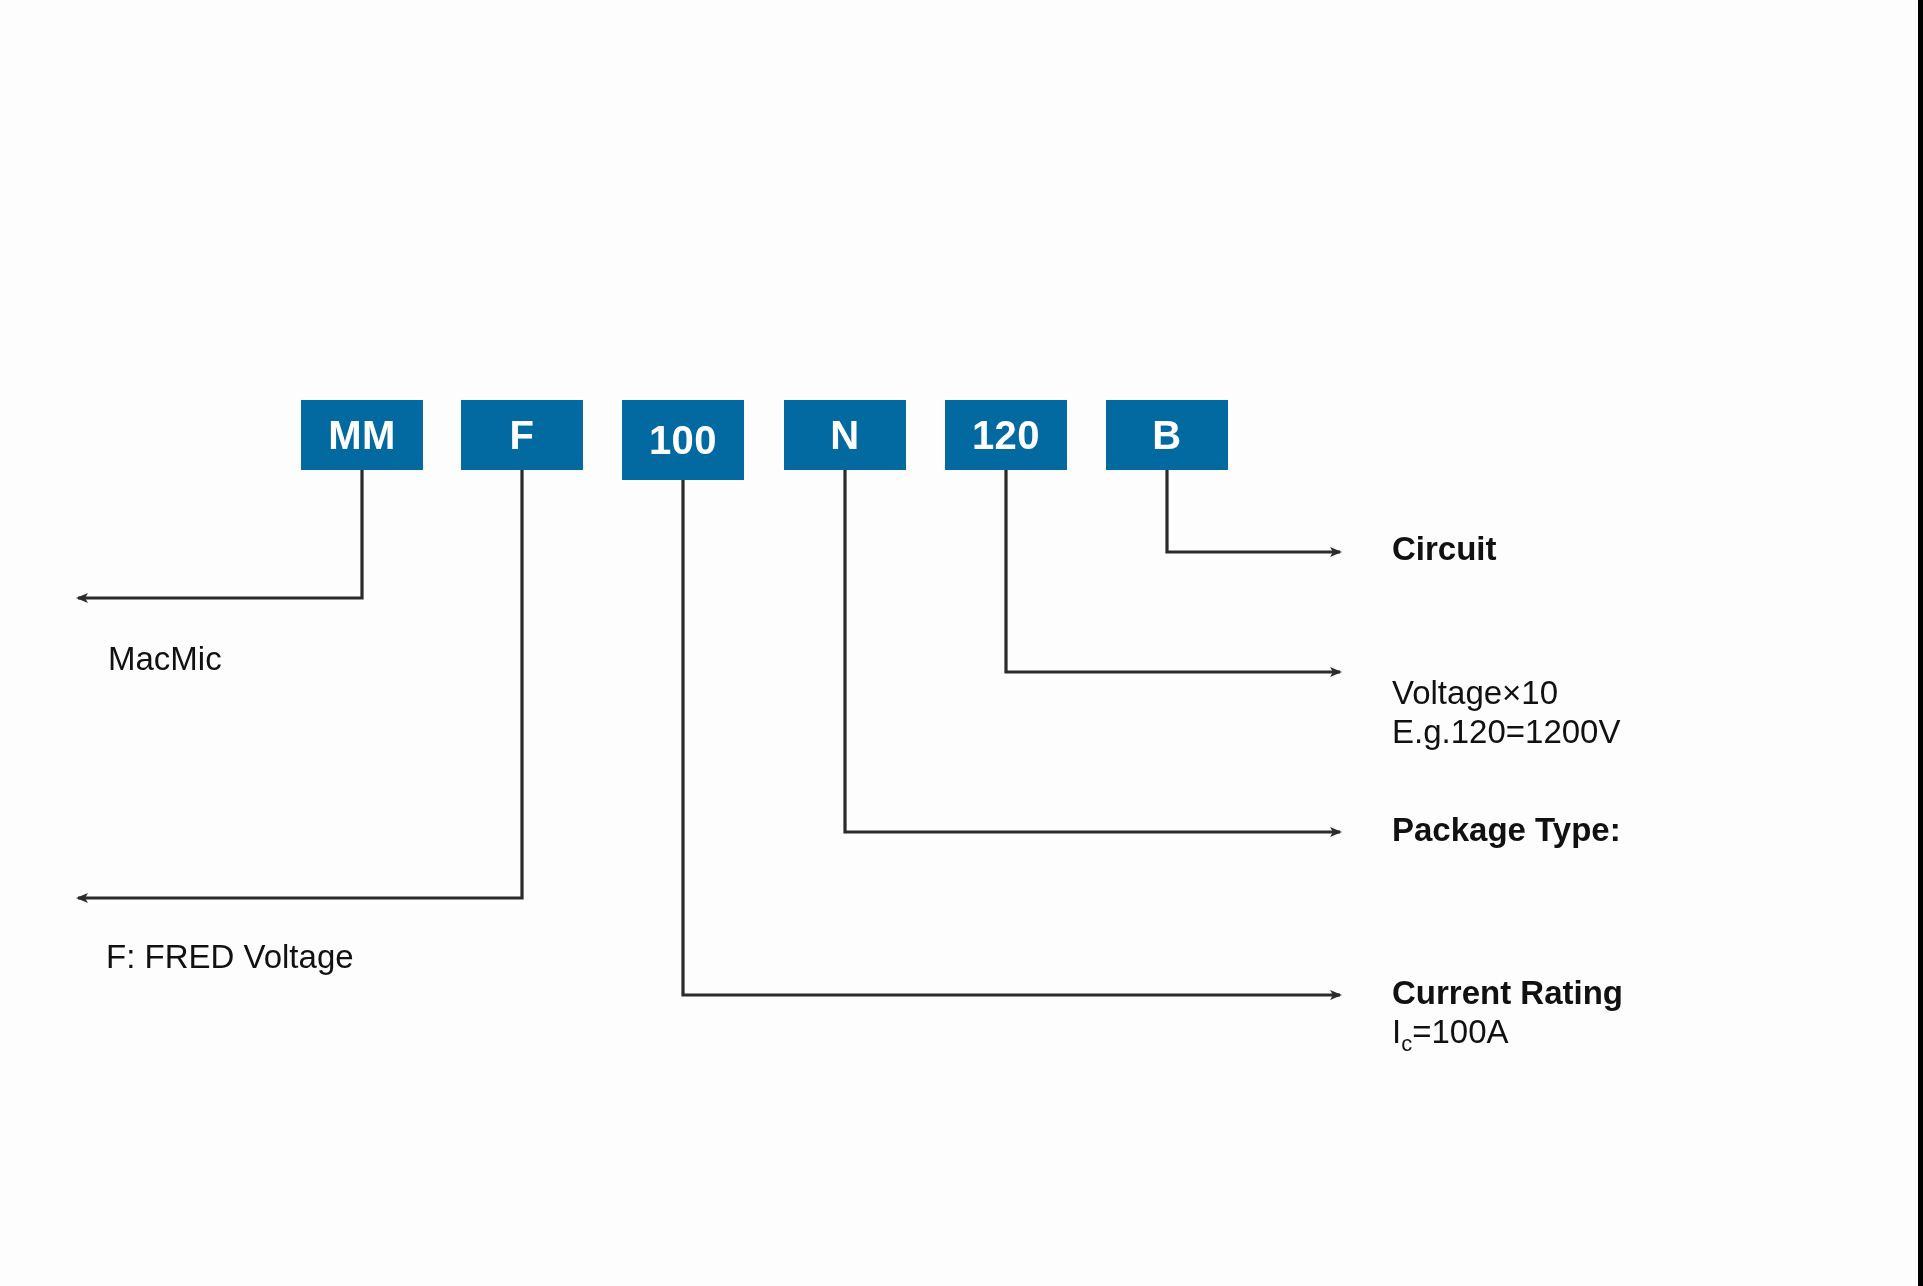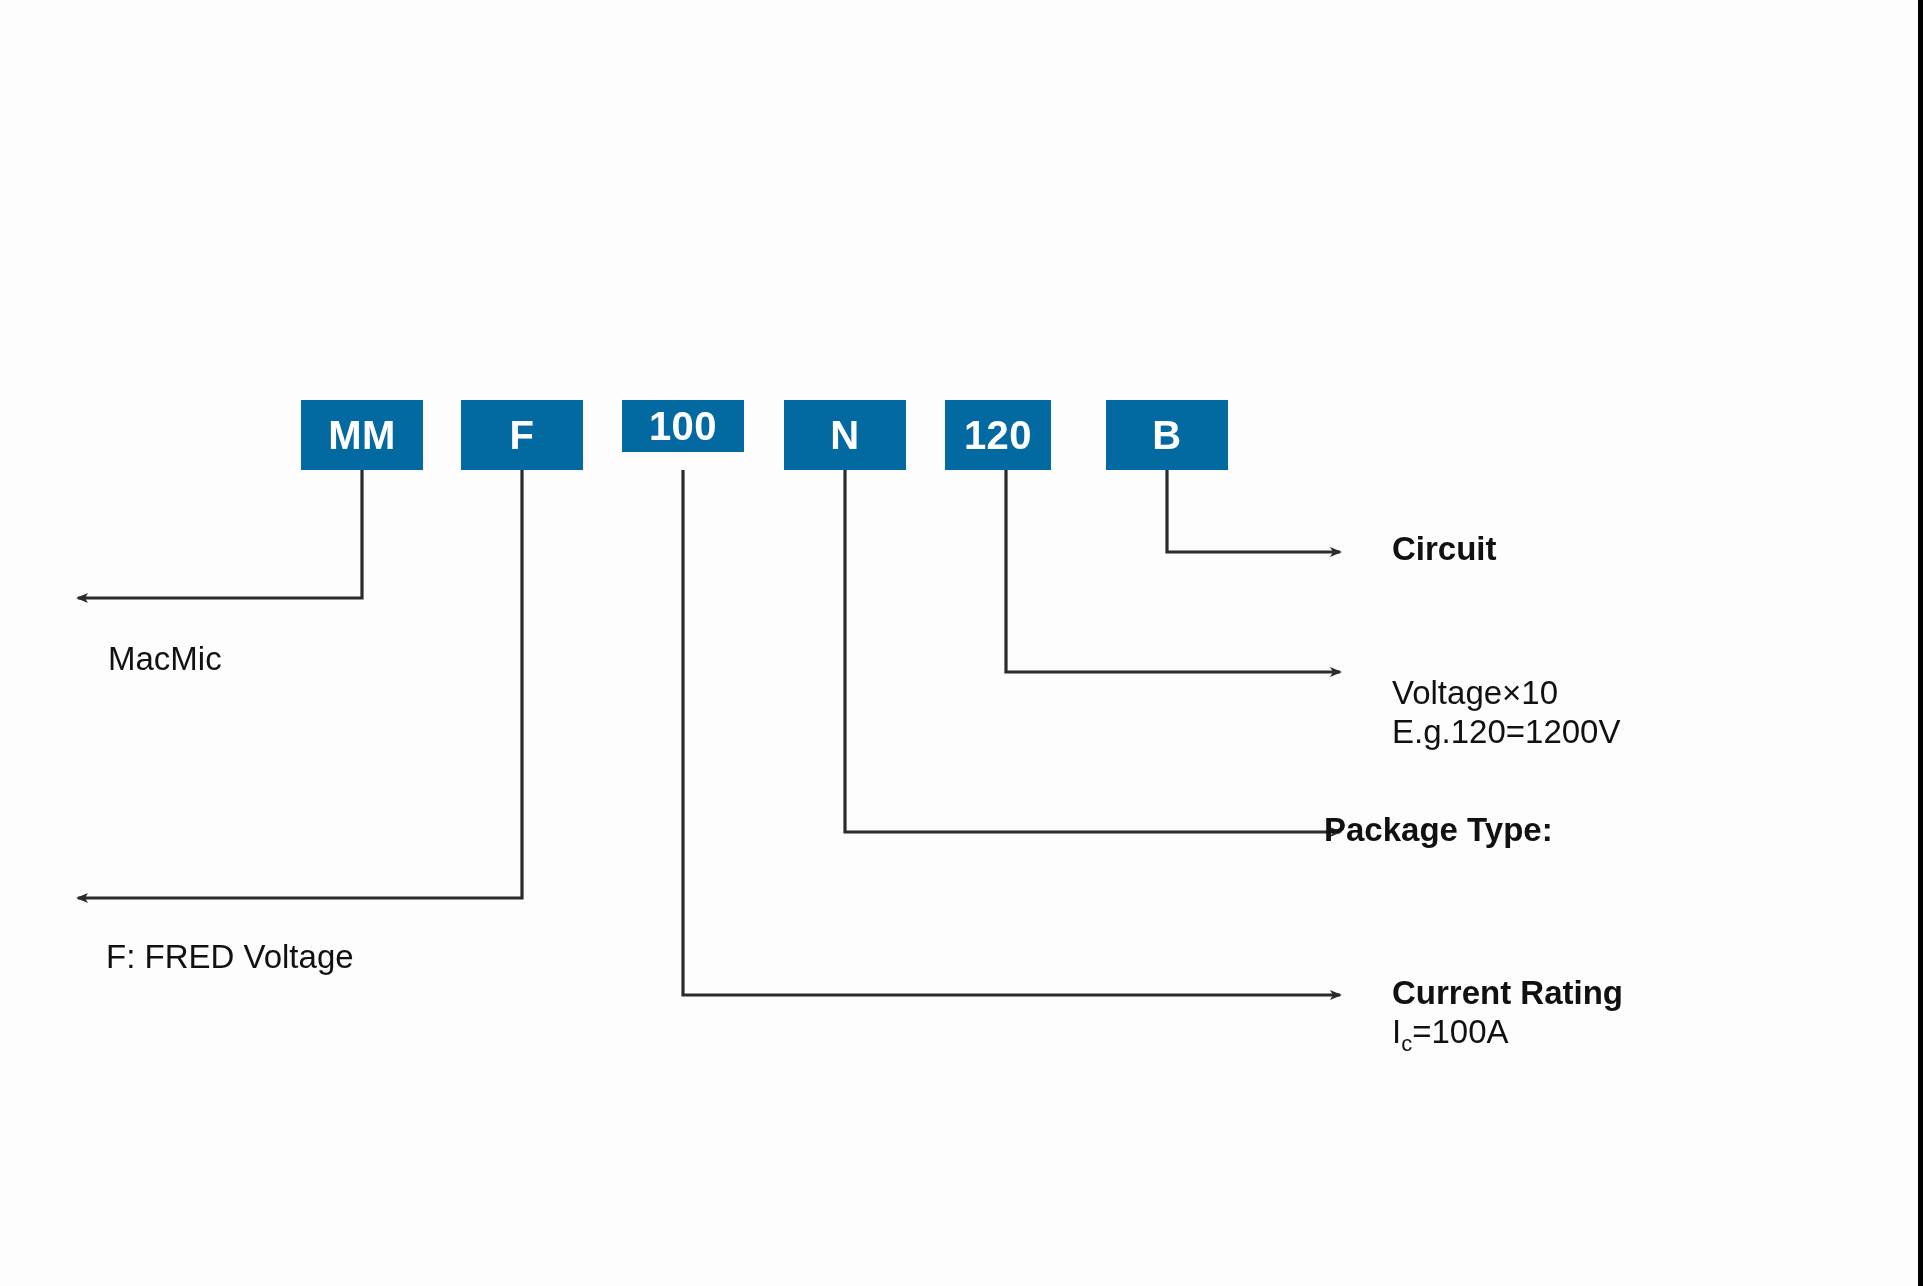--- a/index.html
+++ b/index.html
@@ -112,50 +112,50 @@
   </svg>
 
   <div class="code-box" style="left:301px; top:400px; width:122px; height:70px;">
     <span class="code-box-label">MM</span>
   </div>
 
   <div class="code-box" style="left:461px; top:400px; width:122px; height:70px;">
     <span class="code-box-label">F</span>
   </div>
 
-  <div class="code-box" style="left:622px; top:400px; width:122px; height:52px;">
+  <div class="code-box" style="left:622px; top:400px; width:122px; height:80px;">
     <span class="code-box-label">100</span>
   </div>
 
   <div class="code-box" style="left:784px; top:400px; width:122px; height:70px;">
     <span class="code-box-label">N</span>
   </div>
 
-  <div class="code-box" style="left:945px; top:400px; width:106px; height:70px;">
+  <div class="code-box" style="left:945px; top:400px; width:122px; height:70px;">
     <span class="code-box-label">120</span>
   </div>
 
   <div class="code-box" style="left:1106px; top:400px; width:122px; height:70px;">
     <span class="code-box-label">B</span>
   </div>
 
   <div class="ann ann-plain" style="left:108px; top:640px;">MacMic</div>
 
   <div class="ann ann-plain" style="left:106px; top:938px;">F: FRED Voltage</div>
 
   <div class="ann ann-block" style="left:1392px; top:530px;">
     <div class="ann-title">Circuit</div>
   </div>
 
   <div class="ann ann-block" style="left:1392px; top:650px;margin-top:24px;">
     <div class="ann-sub">Voltage×10</div>
     <div class="ann-sub">E.g.120=1200V</div>
   </div>
 
-  <div class="ann ann-block" style="left:1324px; top:811px;">
+  <div class="ann ann-block" style="left:1392px; top:811px;">
     <div class="ann-title">Package Type:</div>
   </div>
 
   <div class="ann ann-block" style="left:1392px; top:974px;">
     <div class="ann-title">Current Rating</div>
     <div class="ann-sub">
       <span>I</span><span class="sub-char">c</span><span>=100A</span>
     </div>
   </div>
 

